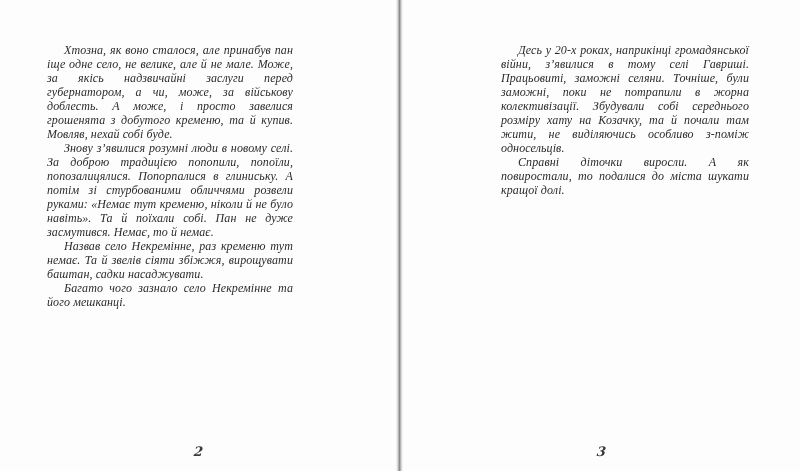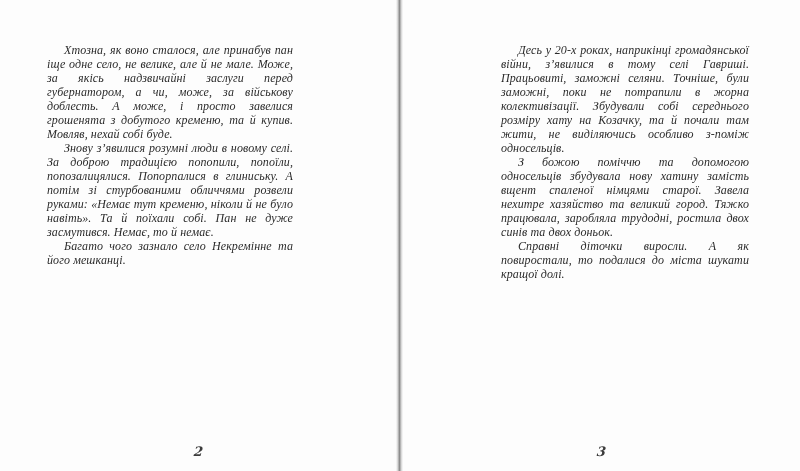--- a/index.html
+++ b/index.html
@@ -72,29 +72,29 @@
 </style>
 </head>
 <body>
 
 <div class="spread">
 
   <div class="page page-left">
     <div class="text-col">
         <p>Хтозна, як воно сталося, але принабув пан іще одне село, не велике, але й не мале. Може, за якісь надзвичайні заслуги перед губернатором, а чи, може, за військову доблесть. А може, і просто завелися грошенята з добутого кременю, та й купив. Мовляв, нехай собі буде.</p>
         <p>Знову з’явилися розумні люди в новому селі. За доброю традицією попопили, попоїли, попозалицялися. Попорпалися в глиниську. А потім зі стурбованими обличчями розвели руками: «Немає тут кременю, ніколи й не було навіть». Та й поїхали собі. Пан не дуже засмутився. Немає, то й немає.</p>
+        <p>Назвав село Некремінне, раз кременю тут немає. Та й звелів сіяти збіжжя, вирощувати баштан, садки насаджувати.</p>
         <p>Багато чого зазнало село Некремінне та його мешканці.</p>
       </div>
     <div class="page-number">2</div>
   </div>
 
   <div class="spine"></div>
 
   <div class="page page-right">
     <div class="text-col">
         <p>Десь у 20-х роках, наприкінці громадянської війни, з’явилися в тому селі Гавриші. Працьовиті, заможні селяни. Точніше, були заможні, поки не потрапили в жорна колективізації. Збудували собі середнього розміру хату на Козачку, та й почали там жити, не виділяючись особливо з-поміж односельців.</p>
-        <p>З божою поміччю та допомогою односельців збудувала нову хатину замість вщент спаленої німцями старої. Завела нехитре хазяйство та великий город. Тяжко працювала, заробляла трудодні, ростила двох синів та двох доньок.</p>
         <p>Справні діточки виросли. А як повиростали, то подалися до міста шукати кращої долі.</p>
       </div>
     <div class="page-number">3</div>
   </div>
 
 </div>
 
 </body></html>

